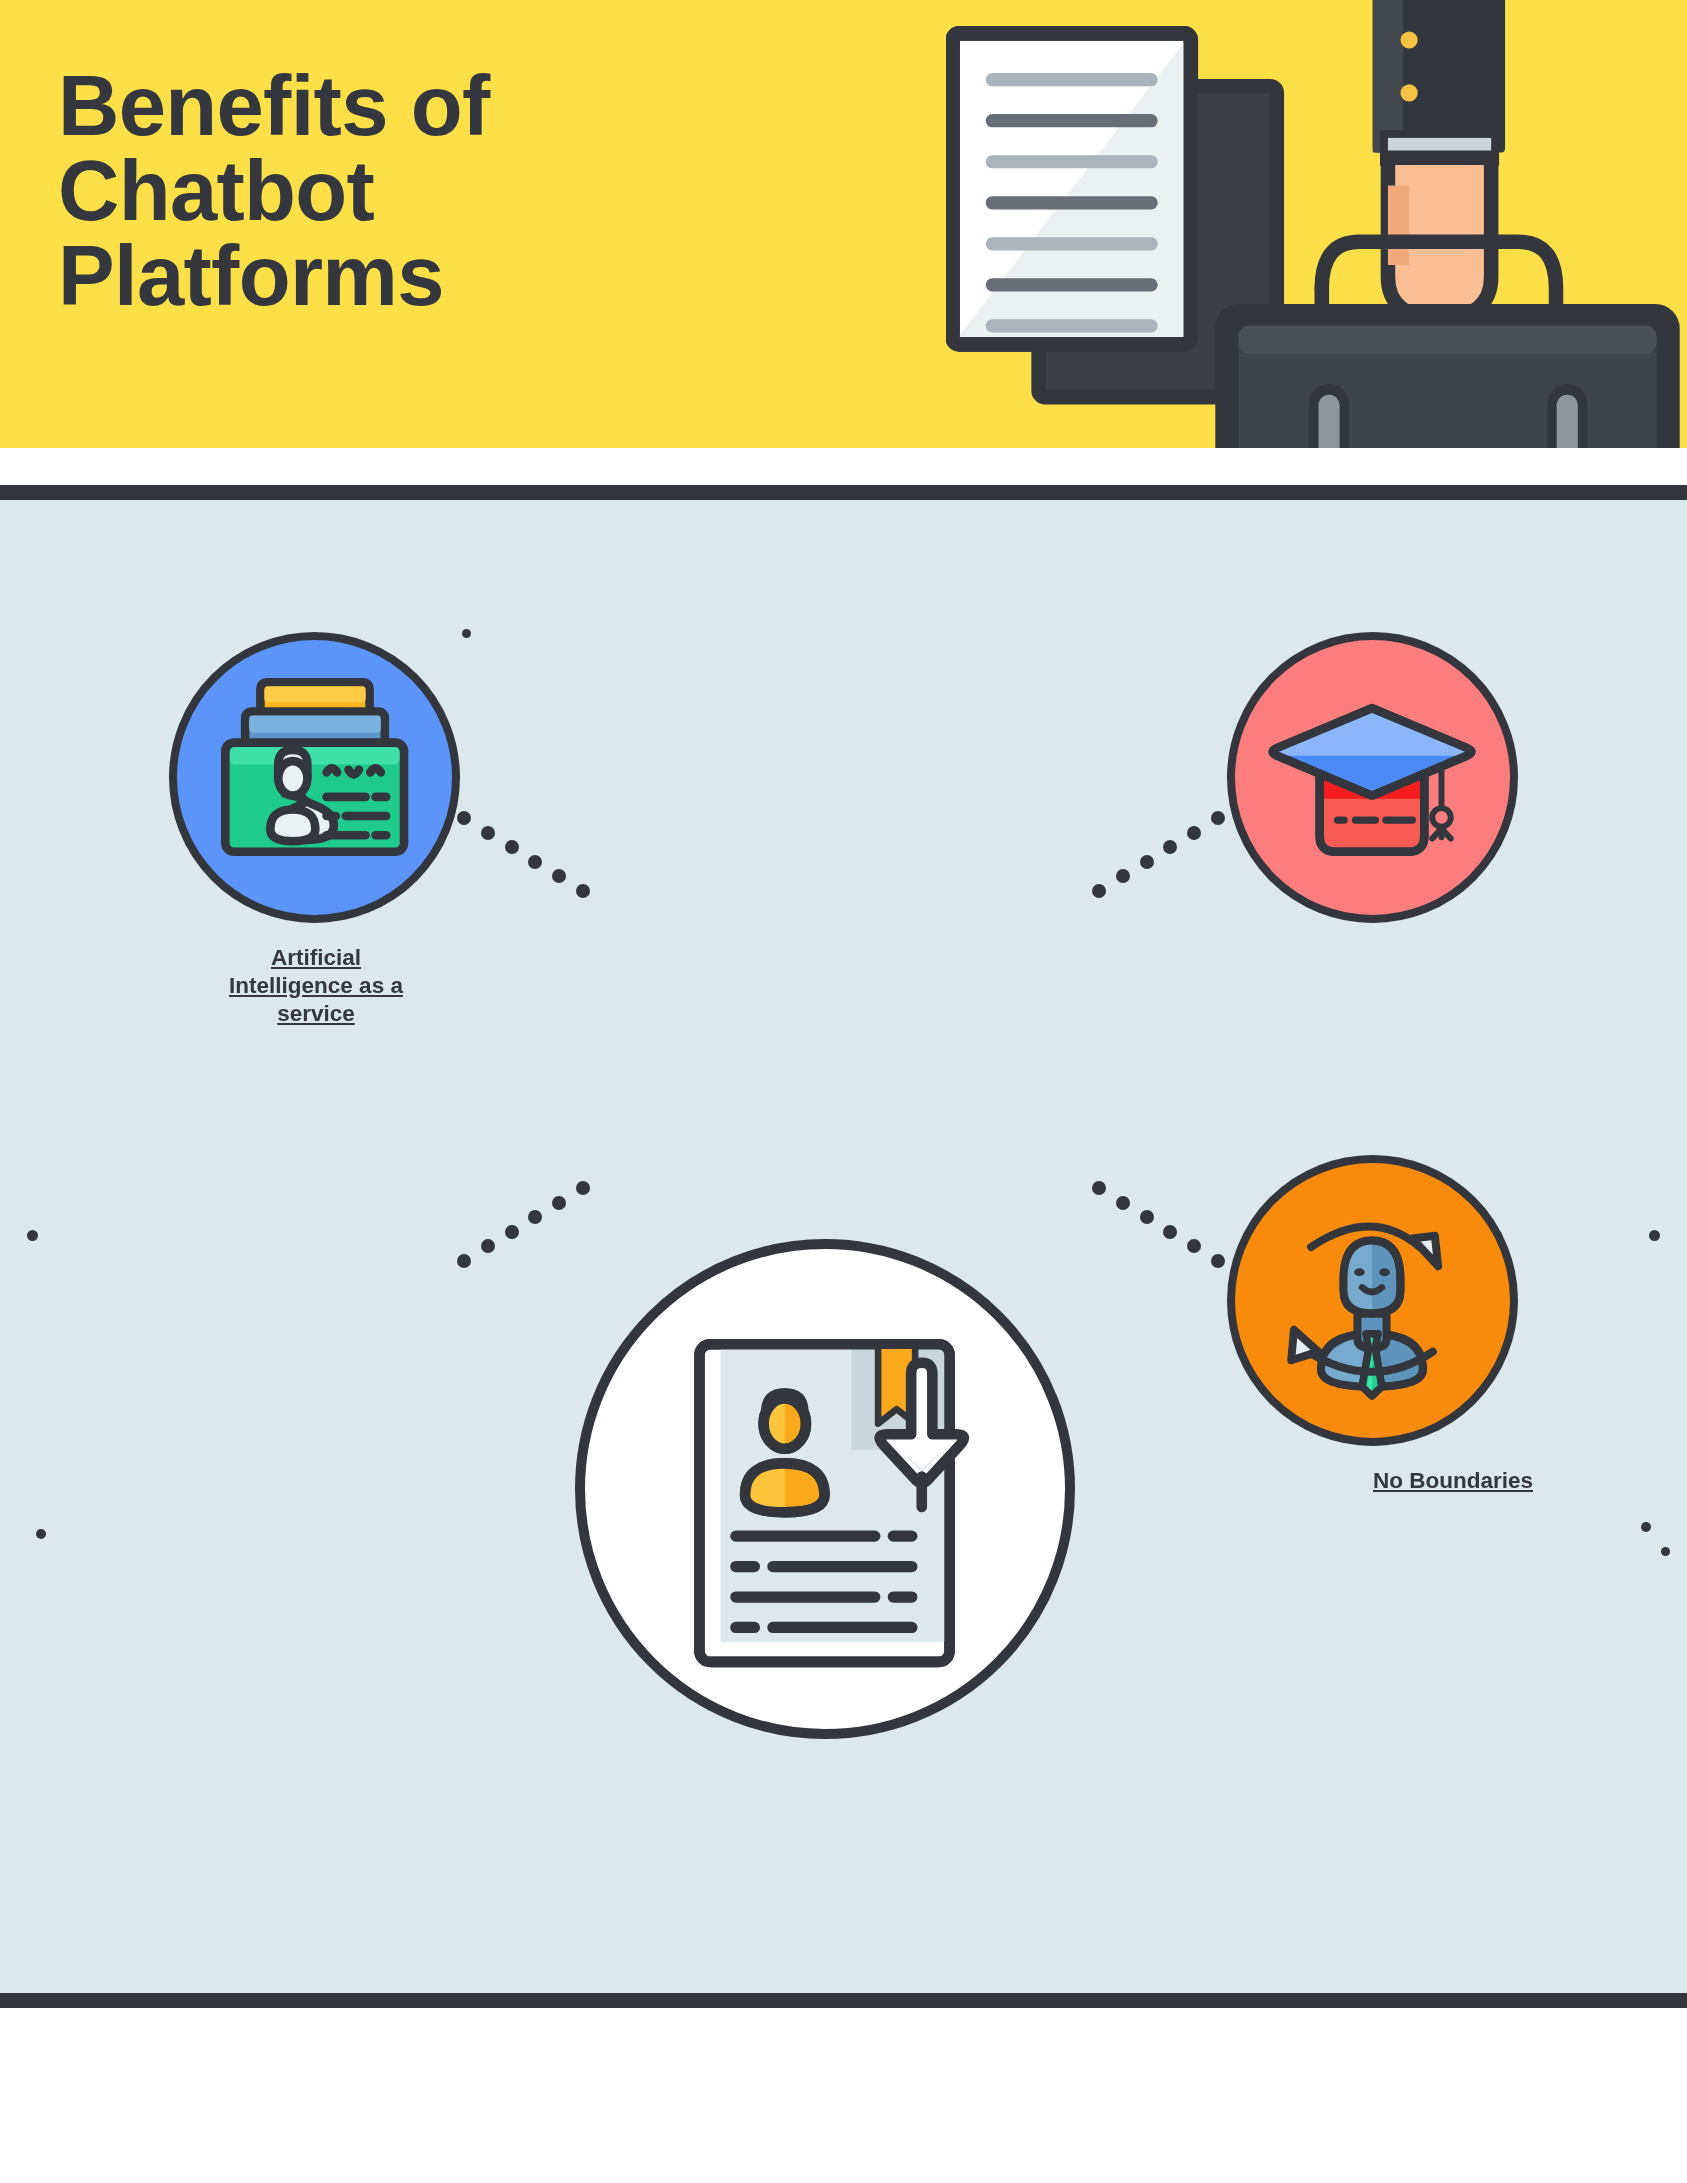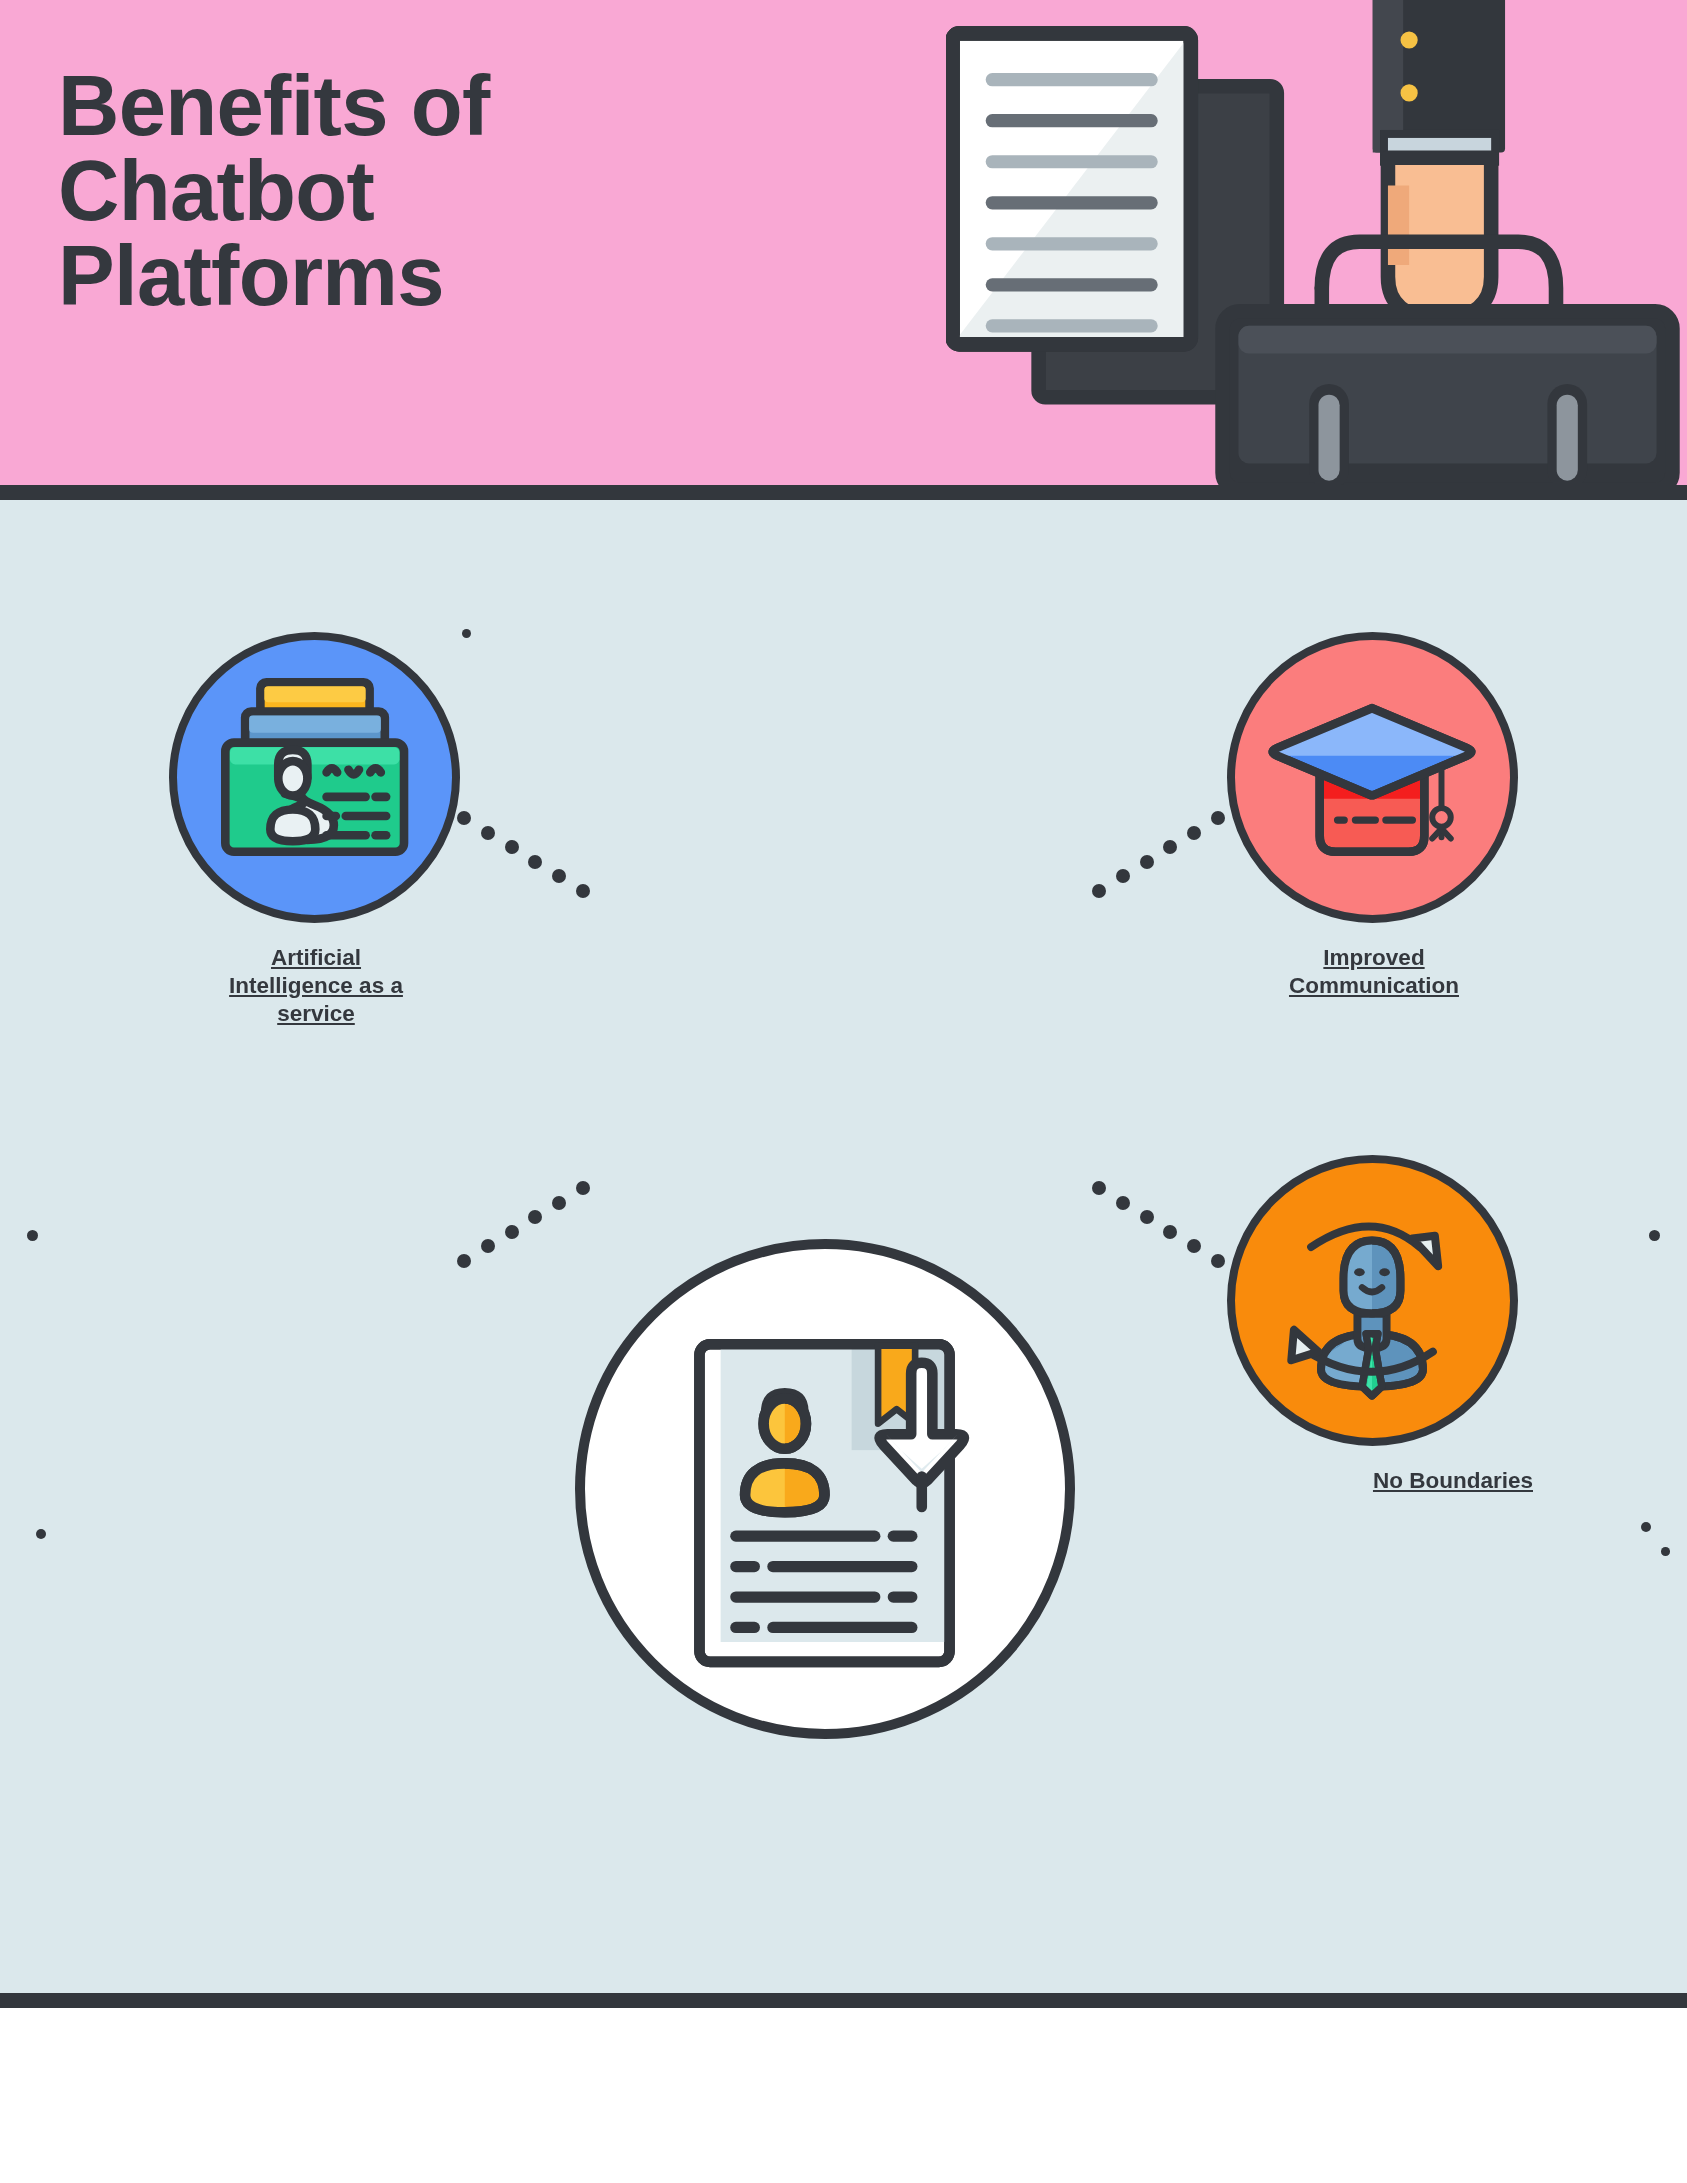--- a/index.html
+++ b/index.html
@@ -19,22 +19,22 @@
     width: 1687px;
     height: 2183px;
     background: #ffffff;
   }
 
   
   .header {
     position: absolute;
     left: 0; top: 0;
     width: 1687px;
-    height: 499px;
-    background: #f9a8d4;
+    height: 448px;
+    background: #fde047;
     overflow: hidden;
   }
   .header-title {
     position: absolute;
     left: 58px;
     top: 63px;
     font-size: 85px;
     font-weight: bold;
     line-height: 1.0;
     letter-spacing: -0.7px;
@@ -310,22 +310,20 @@
 
           <g fill="none" stroke="#33373D" stroke-width="9" stroke-linecap="round">
             <path d="M312 190 L312 250"></path>
             <path d="M312 285 L312 298"></path>
             <path d="M312 285 L298 300"></path>
             <path d="M312 285 L326 300"></path>
           </g>
           <circle cx="312" cy="268" r="14" fill="none" stroke="#33373D" stroke-width="9"></circle>
         </svg>
       </div>
-      <div class="node-label" style="left:0px; top:312px; width:318px;">Improved
-Communication</div>
     </div>
 
 
     <div class="node" style="left:1215px; top:655px; width:318px; height:410px;">
       <div class="bubble" style="left:12px; top:0px; width:291px; height:291px; background:#F98B0C;">
         <svg width="274" height="274" viewBox="0 0 414 414" xmlns="http://www.w3.org/2000/svg">
 
           <path d="M130 312 q0 -54 77 -54 q77 0 77 54 q0 26 -77 26 q-77 0 -77 -26Z" fill="#5E93BC" stroke="#33373D" stroke-width="12" stroke-linejoin="round"></path>
           <path d="M156 278 q22 -20 51 -20 v80 q-51 0 -77 -26 q0 -20 26 -34Z" fill="#76AACF"></path>
           <path d="M130 312 q0 -54 77 -54 q77 0 77 54 q0 26 -77 26 q-77 0 -77 -26Z" fill="none" stroke="#33373D" stroke-width="12" stroke-linejoin="round"></path>

